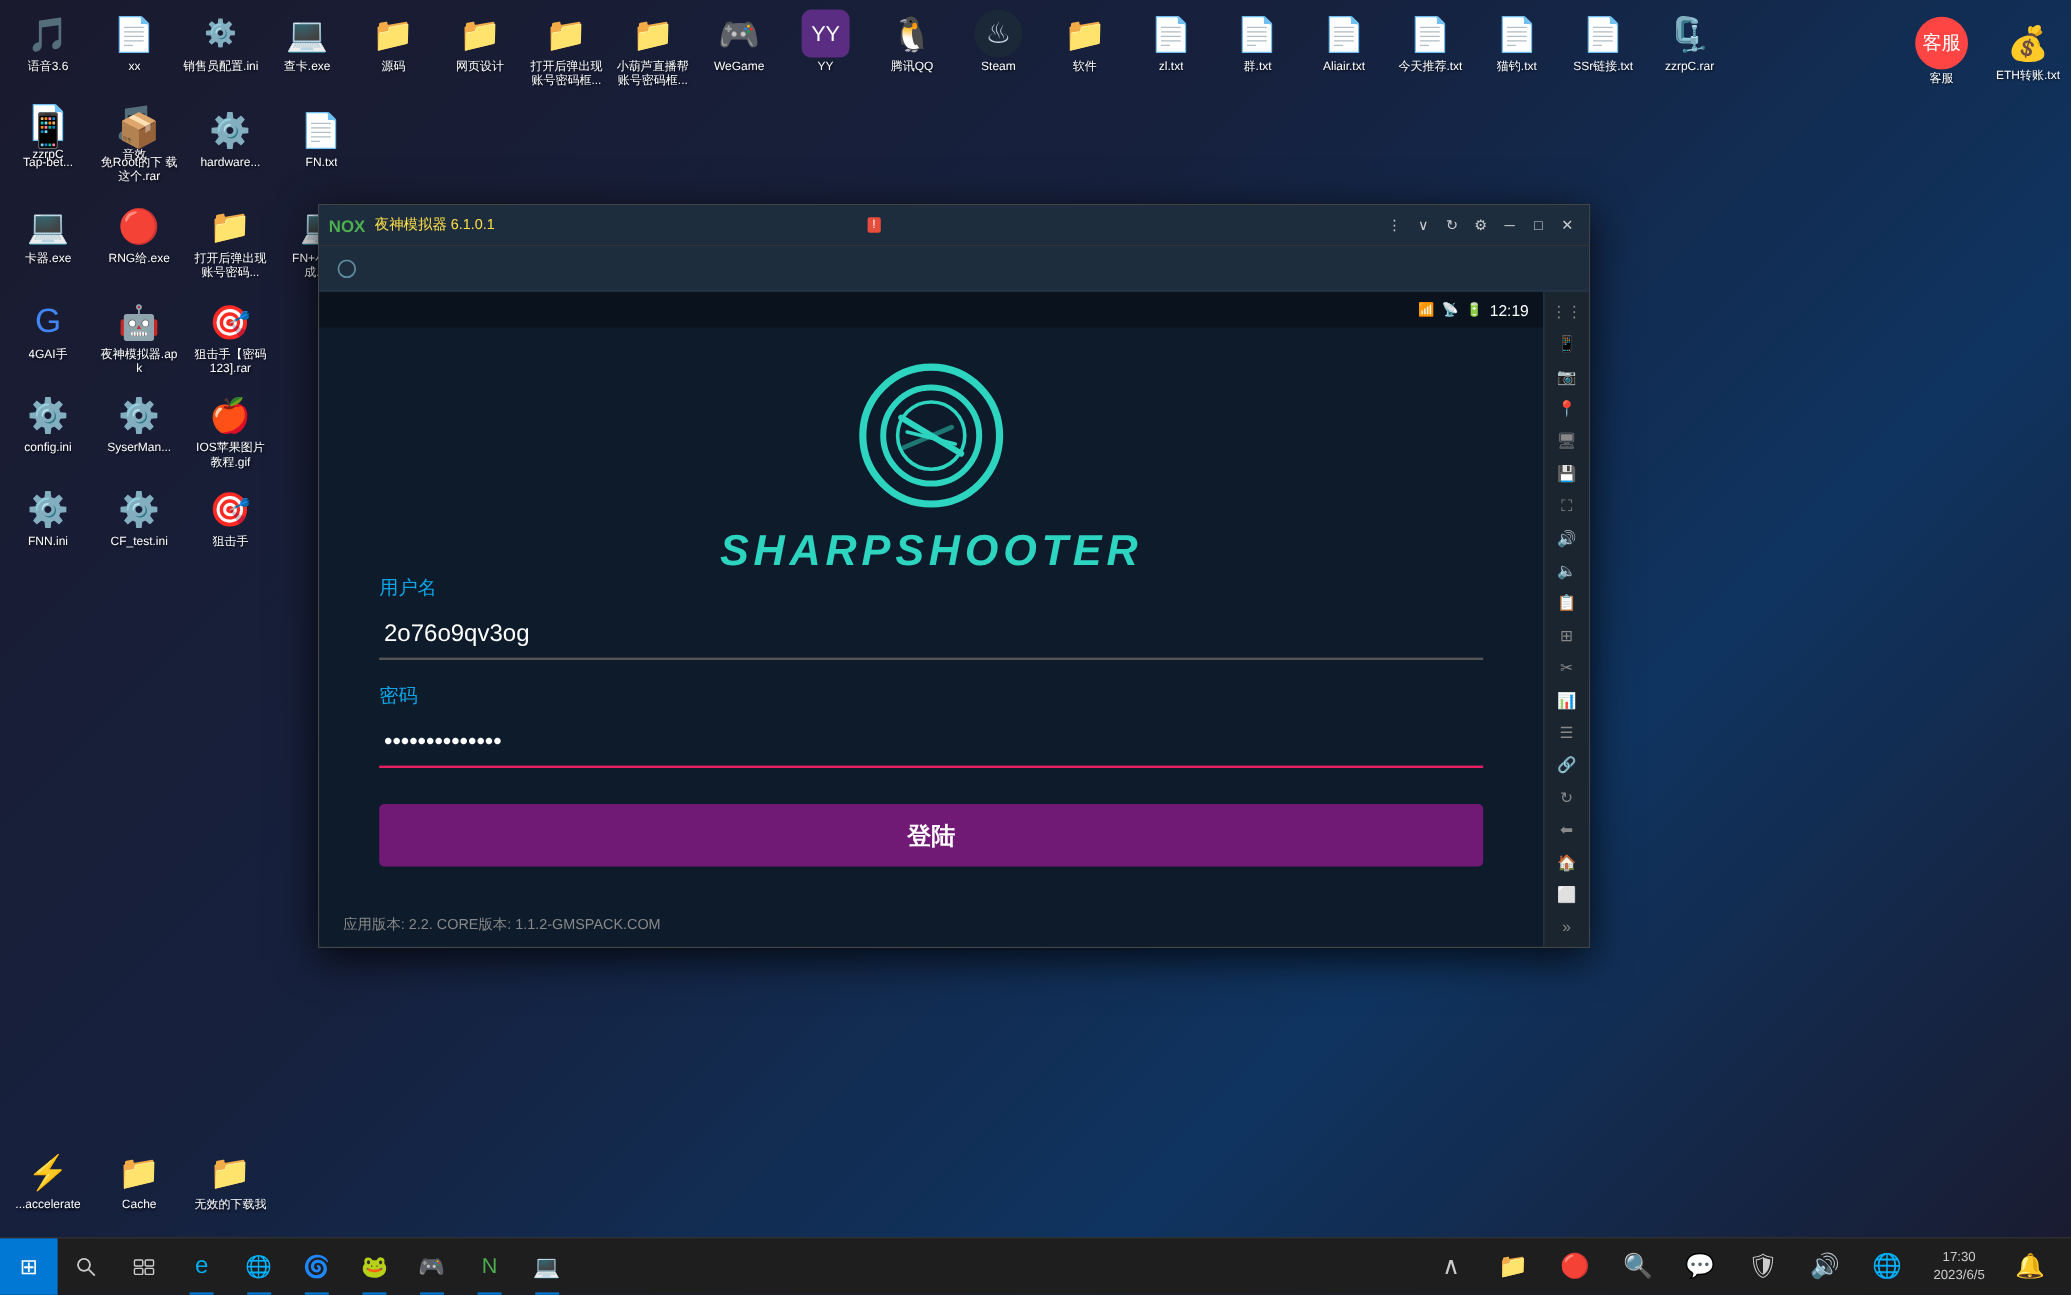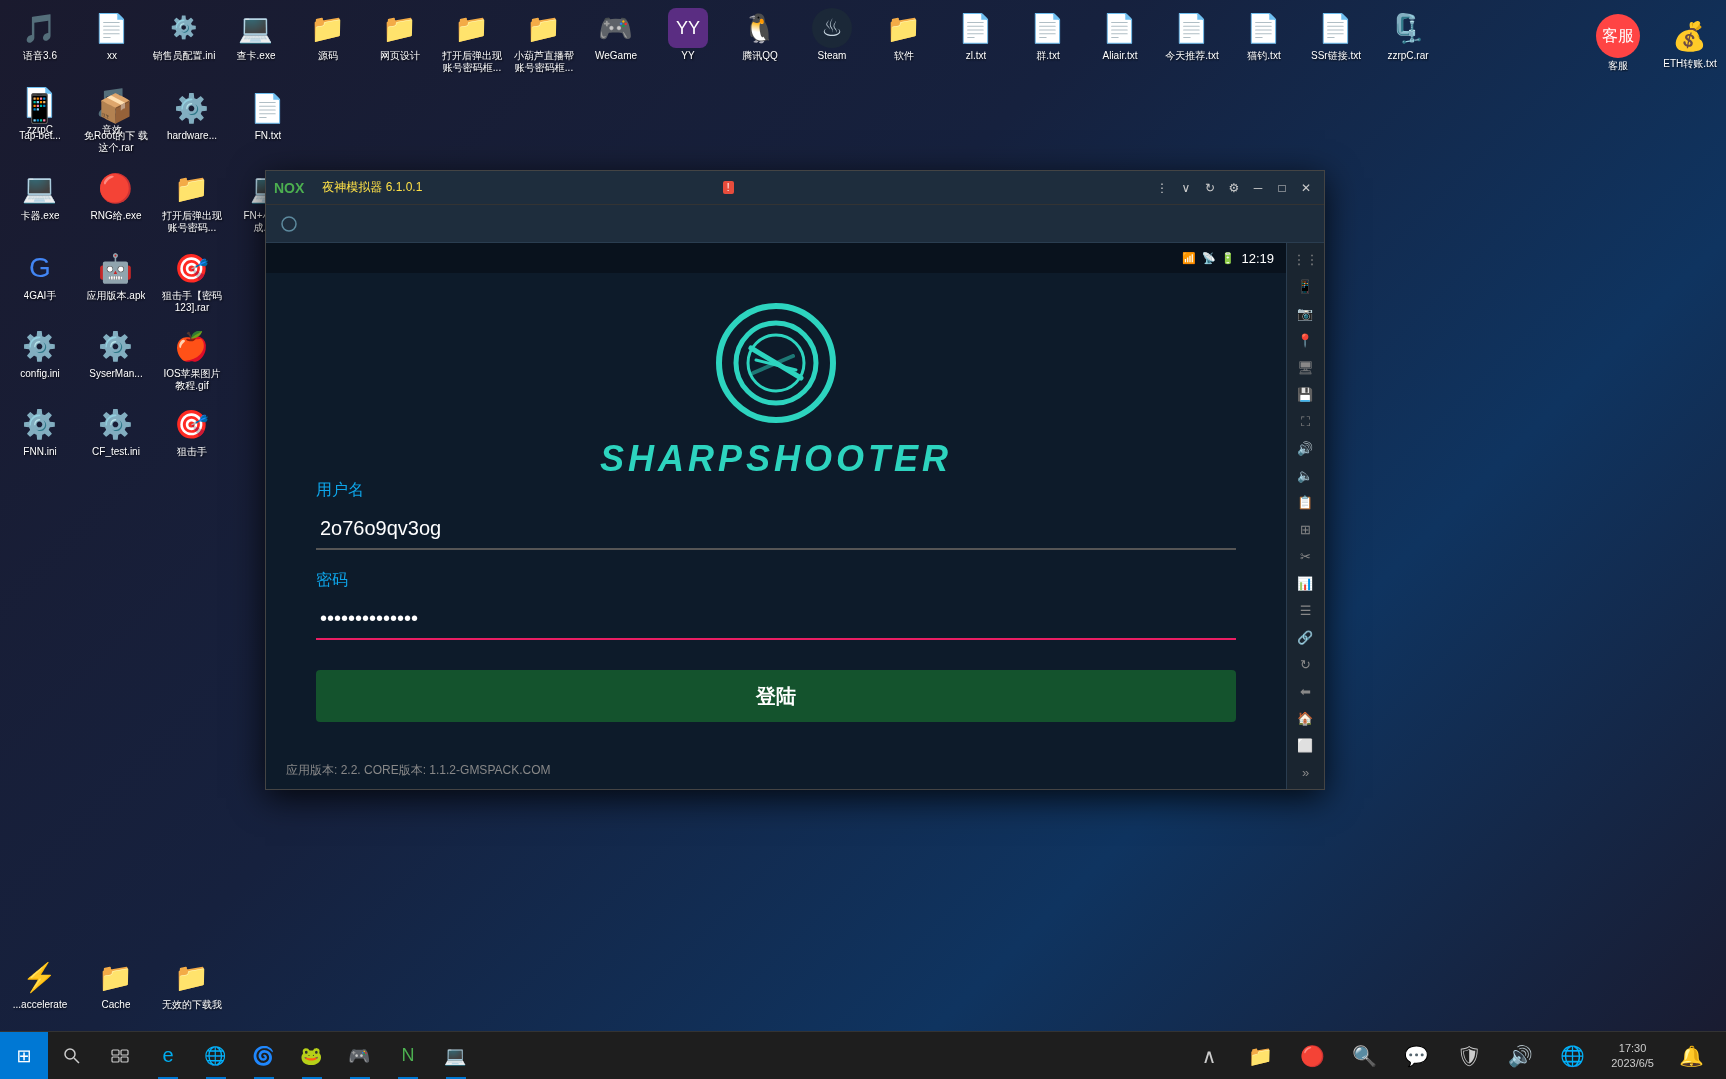--- a/index.html
+++ b/index.html
@@ -138,21 +138,21 @@
       box-shadow: 0 8px 32px rgba(0,0,0,0.8);
       z-index: 500;
     }
 
     .nox-titlebar {
       height: 34px;
       background: #1e2d3d;
       display: flex;
       align-items: center;
       padding: 0 8px;
-      gap: 18px;
+      gap: 8px;
       border-bottom: 1px solid #333;
       flex-shrink: 0;
     }
 
     .nox-logo {
       display: flex;
       align-items: center;
       gap: 4px;
     }
 
@@ -321,21 +321,21 @@
       font-size: 20px;
       padding: 8px 4px;
       font-family: Liberation Sans, sans-serif;
     }
 
     .form-input::placeholder { color: #666; }
 
     .login-btn {
       width: 100%;
       height: 52px;
-      background: #14532d;
+      background: #701a75;
       border: none;
       border-radius: 4px;
       color: #fff;
       font-size: 20px;
       font-weight: bold;
       cursor: pointer;
       margin-top: 10px;
     }
 
     .version-info {
@@ -512,21 +512,21 @@
   </div>
 
   <div style="position:absolute;top:240px;left:0;display:flex;flex-direction:column;gap:4px;padding:4px;">
     <div style="display:flex;gap:4px;">
       <div class="desktop-icon">
         <div class="icon-img" style="color:#4285F4;">G</div>
         <div class="icon-label">4GAI手</div>
       </div>
       <div class="desktop-icon">
         <div class="icon-img" style="color:#3DDC84;">🤖</div>
-        <div class="icon-label">应用版本.apk</div>
+        <div class="icon-label">夜神模拟器.apk</div>
       </div>
       <div class="desktop-icon">
         <div class="icon-img">🎯</div>
         <div class="icon-label">狙击手【密码123].rar</div>
       </div>
     </div>
     <div style="display:flex;gap:4px;">
       <div class="desktop-icon">
         <div class="icon-img">⚙️</div>
         <div class="icon-label">config.ini</div>

